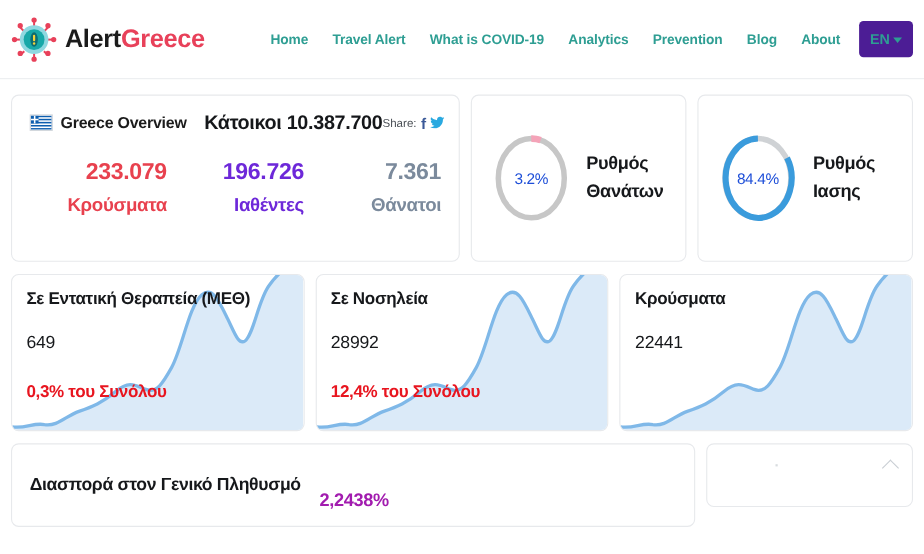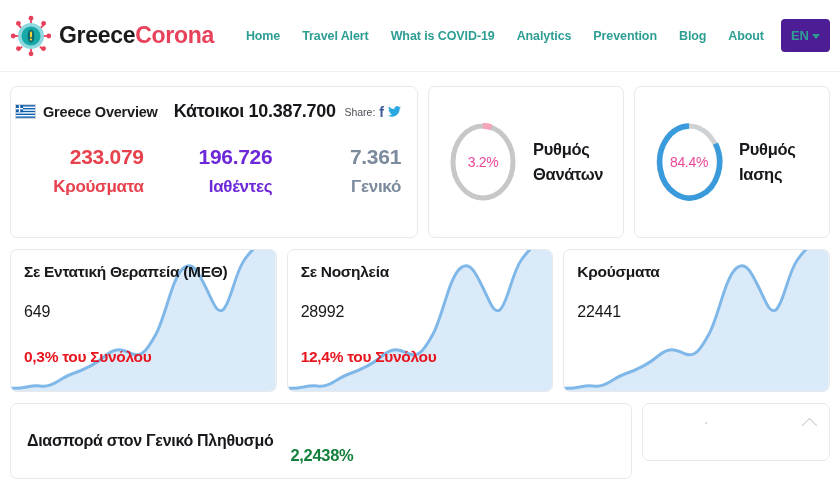--- a/index.html
+++ b/index.html
@@ -97,21 +97,21 @@
     border: 1px solid #e7e9ec;
     border-radius: 7px;
     position: relative;
     overflow: hidden;
   }
 
   
   .card-overview {
     flex: 0 0 408px;
     height: 152px;
-    padding: 14px 16px 0 4px;
+    padding: 14px 16px 0 16px;
   }
 
   .ov-top {
     display: flex;
     align-items: center;
     white-space: nowrap;
   }
 
   .flag {
     width: 21px; height: 15px;
@@ -182,21 +182,21 @@
     gap: 14px;
   }
 
   .donut-wrap { position: relative; width: 72px; height: 84px; flex: 0 0 72px; }
   .donut-wrap svg { display: block; }
   .donut-pct {
     position: absolute;
     top: 0; left: 0; right: 0; bottom: 0;
     display: flex; align-items: center; justify-content: center;
     font-size: 14px;
-    color: #ec4899;
+    color: #1d4ed8;
     letter-spacing: -0.3px;
   }
 
   .donut-label {
     font-size: 16.5px;
     font-weight: bold;
     color: #16181b;
     line-height: 1.5;
     letter-spacing: -0.3px;
   }
@@ -254,21 +254,21 @@
   .spread-title {
     font-size: 16px;
     font-weight: bold;
     color: #16181b;
     letter-spacing: -0.3px;
     white-space: nowrap;
   }
   .spread-value {
     font-size: 16.5px;
     font-weight: bold;
-    color: #15803d;
+    color: #a21caf;
     letter-spacing: -0.3px;
     margin-top: 29px;
   }
 
   .card-mini {
     flex: 1 1 0;
     height: 58px;
     position: relative;
   }
   .chev-up-icon {
@@ -311,21 +311,21 @@
         <rect x="30.8" y="30.8" width="1.8" height="5" transform="rotate(-45 31.7 33.3)"></rect>
         <rect x="30.8" y="9.4" width="1.8" height="5" transform="rotate(45 31.7 11.9)"></rect>
         <rect x="9.4" y="30.8" width="1.8" height="5" transform="rotate(45 10.3 33.3)"></rect>
       </g>
       <circle cx="21" cy="21" r="13" fill="#8fd8e0"></circle>
       <circle cx="21" cy="21" r="9.5" fill="#17a8a8"></circle>
       <ellipse cx="21" cy="21" rx="3.4" ry="6.6" fill="#0d6b70"></ellipse>
       <rect x="20" y="16.6" width="2" height="6" rx="1" fill="#f5d33a"></rect>
       <circle cx="21" cy="24.6" r="1.1" fill="#f5d33a"></circle>
     </svg>
-    <div class="brand-text"><span class="brand-corona">Greece</span><span class="brand-tracker">Corona</span></div>
+    <div class="brand-text"><span class="brand-corona">Alert</span><span class="brand-tracker">Greece</span></div>
   </div>
 
   <nav class="nav">
     <a class="nav-item" href="#">Home</a>
     <a class="nav-item" href="#">Travel Alert</a>
     <a class="nav-item" href="#">What is COVID-19</a>
     <a class="nav-item" href="#">Analytics</a>
     <a class="nav-item" href="#">Prevention</a>
     <a class="nav-item" href="#">Blog</a>
     <a class="nav-item" href="#">About</a>
@@ -367,21 +367,21 @@
         <div class="ov-stat">
           <div class="ov-num c-cases">233.079</div>
           <div class="ov-lbl c-cases">Κρούσματα</div>
         </div>
         <div class="ov-stat">
           <div class="ov-num c-recov">196.726</div>
           <div class="ov-lbl c-recov">Ιαθέντες</div>
         </div>
         <div class="ov-stat">
           <div class="ov-num c-death">7.361</div>
-          <div class="ov-lbl c-death">Γενικό</div>
+          <div class="ov-lbl c-death">Θάνατοι</div>
         </div>
       </div>
     </div>
 
     <div class="card card-donut">
       <div class="donut-wrap">
         <svg width="72" height="84" viewBox="0 0 72 84">
           <ellipse cx="36" cy="42" rx="30" ry="36" fill="none" stroke="#c7c7c7" stroke-width="5"></ellipse>
           <path d="M 36 6 A 30 36 0 0 1 44.5 7.3" fill="none" stroke="#f4a3b8" stroke-width="6"></path>
         </svg>

